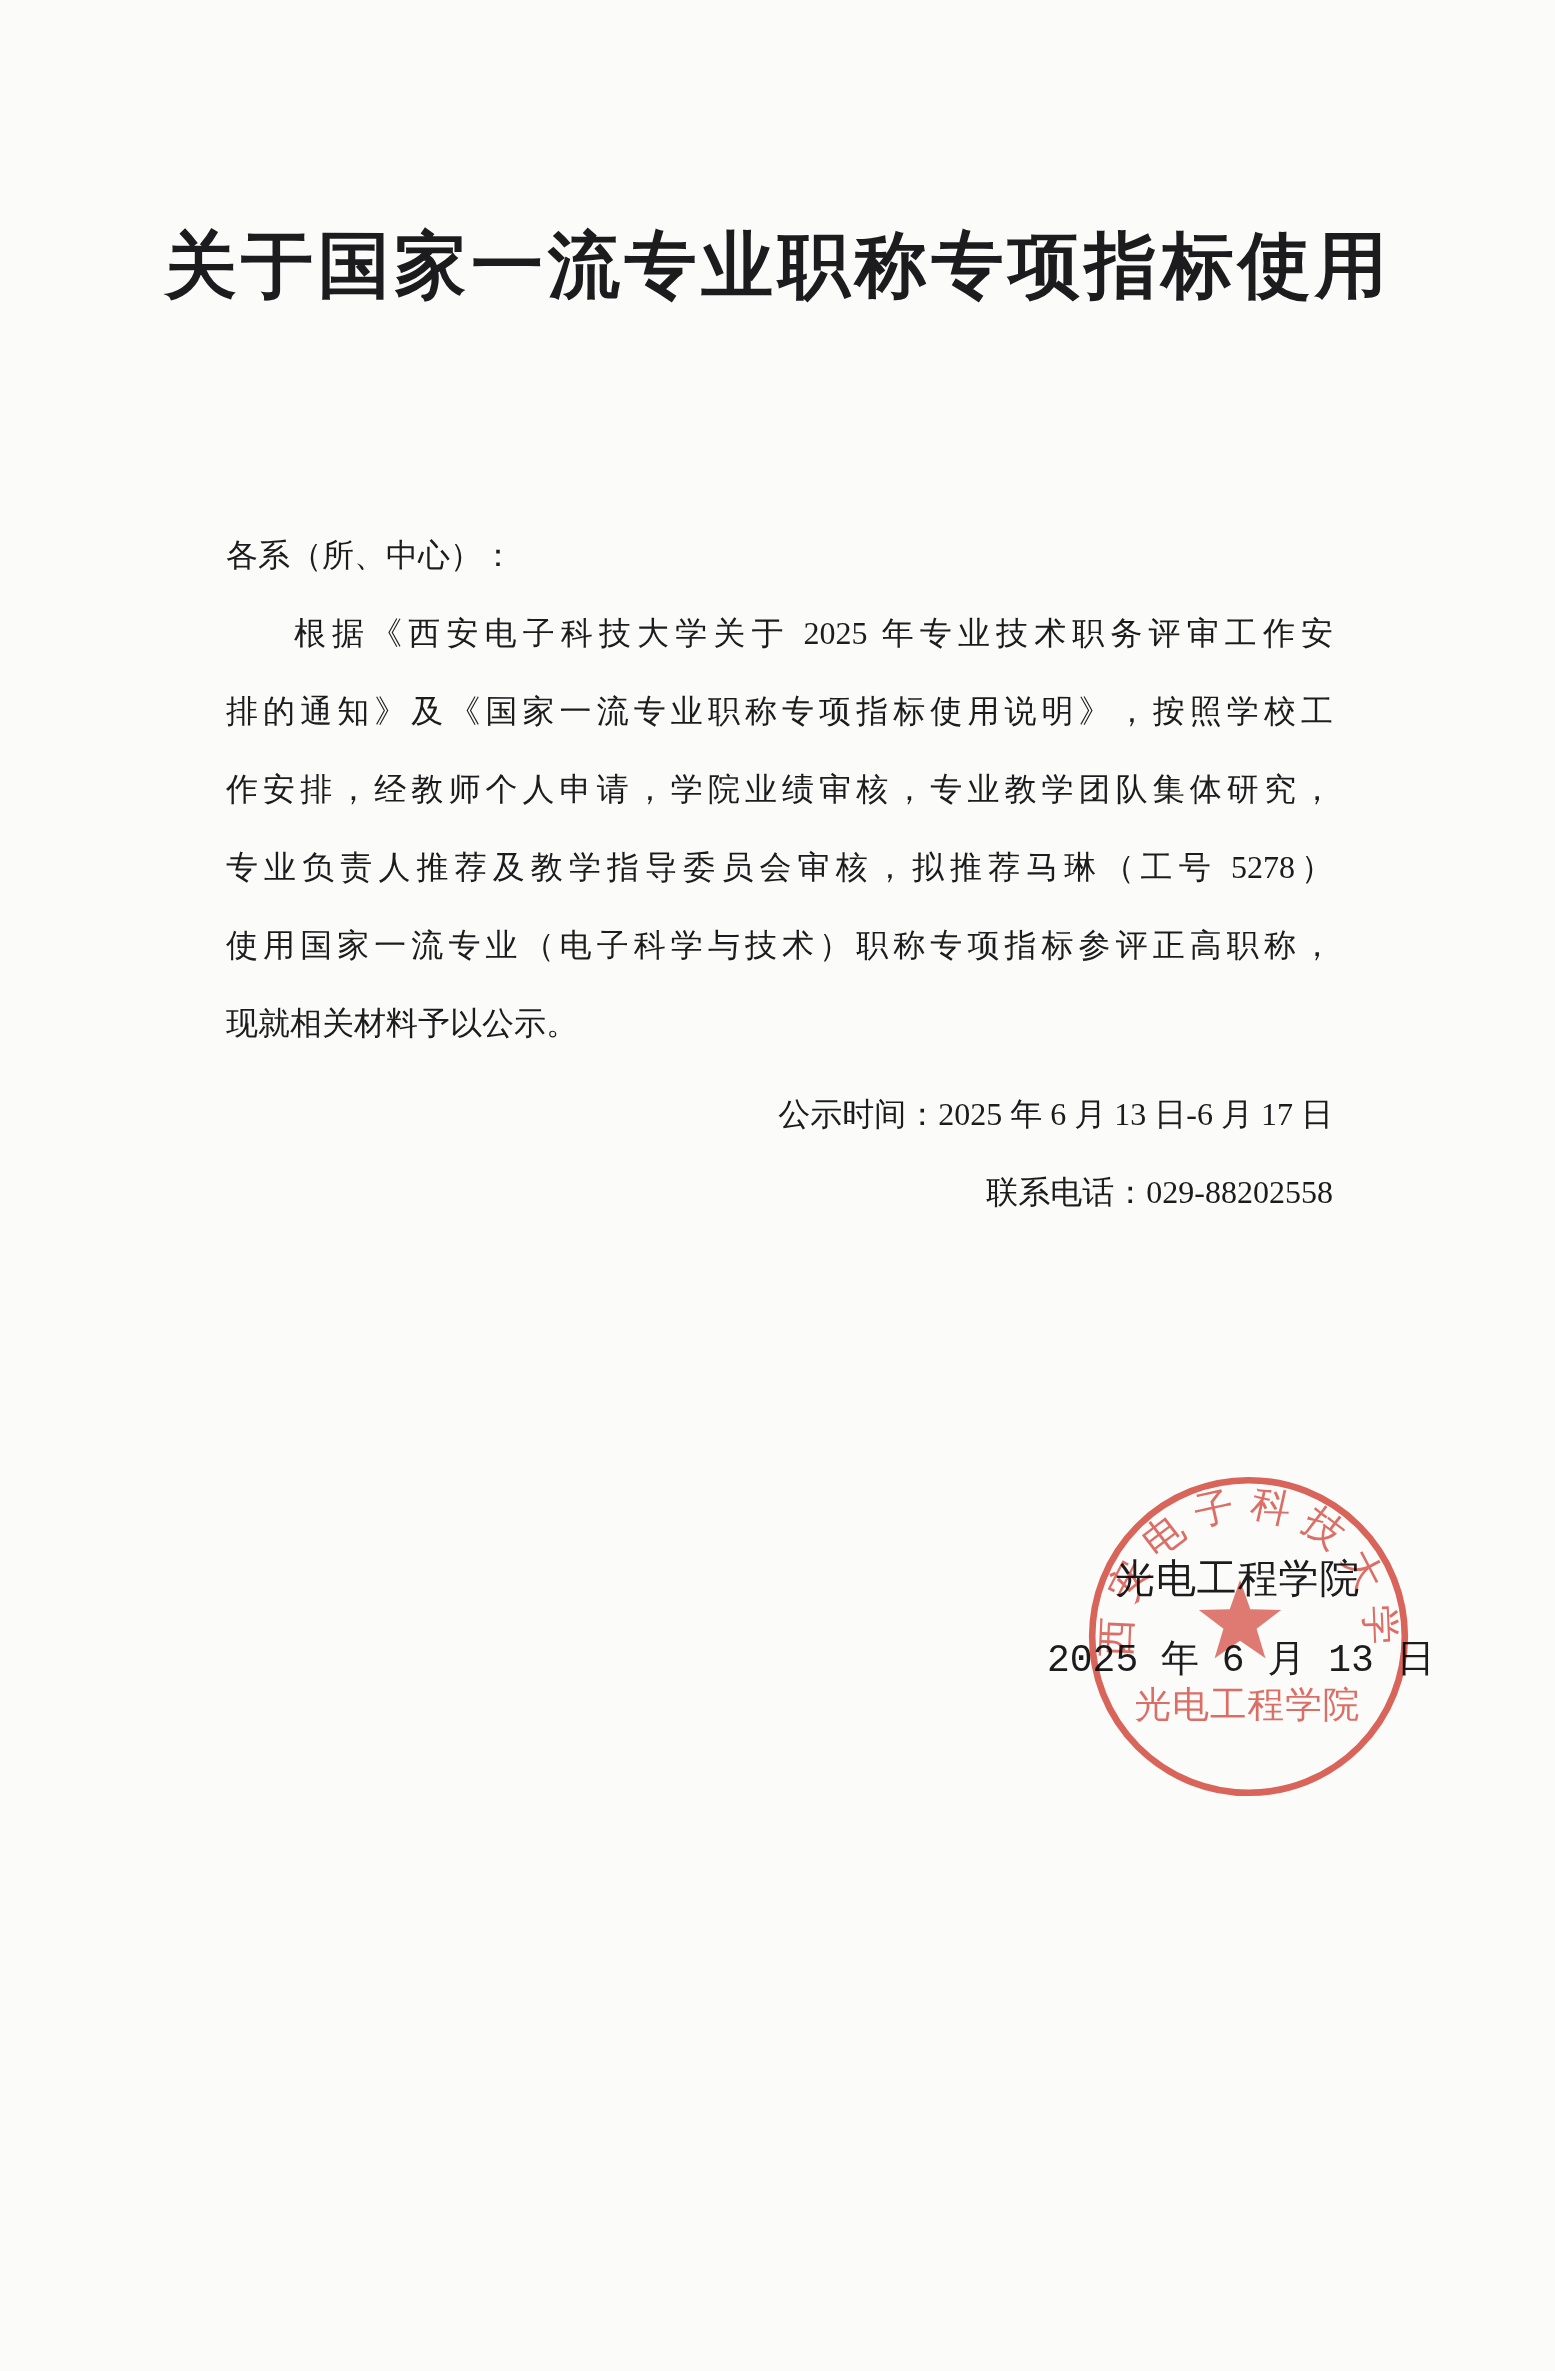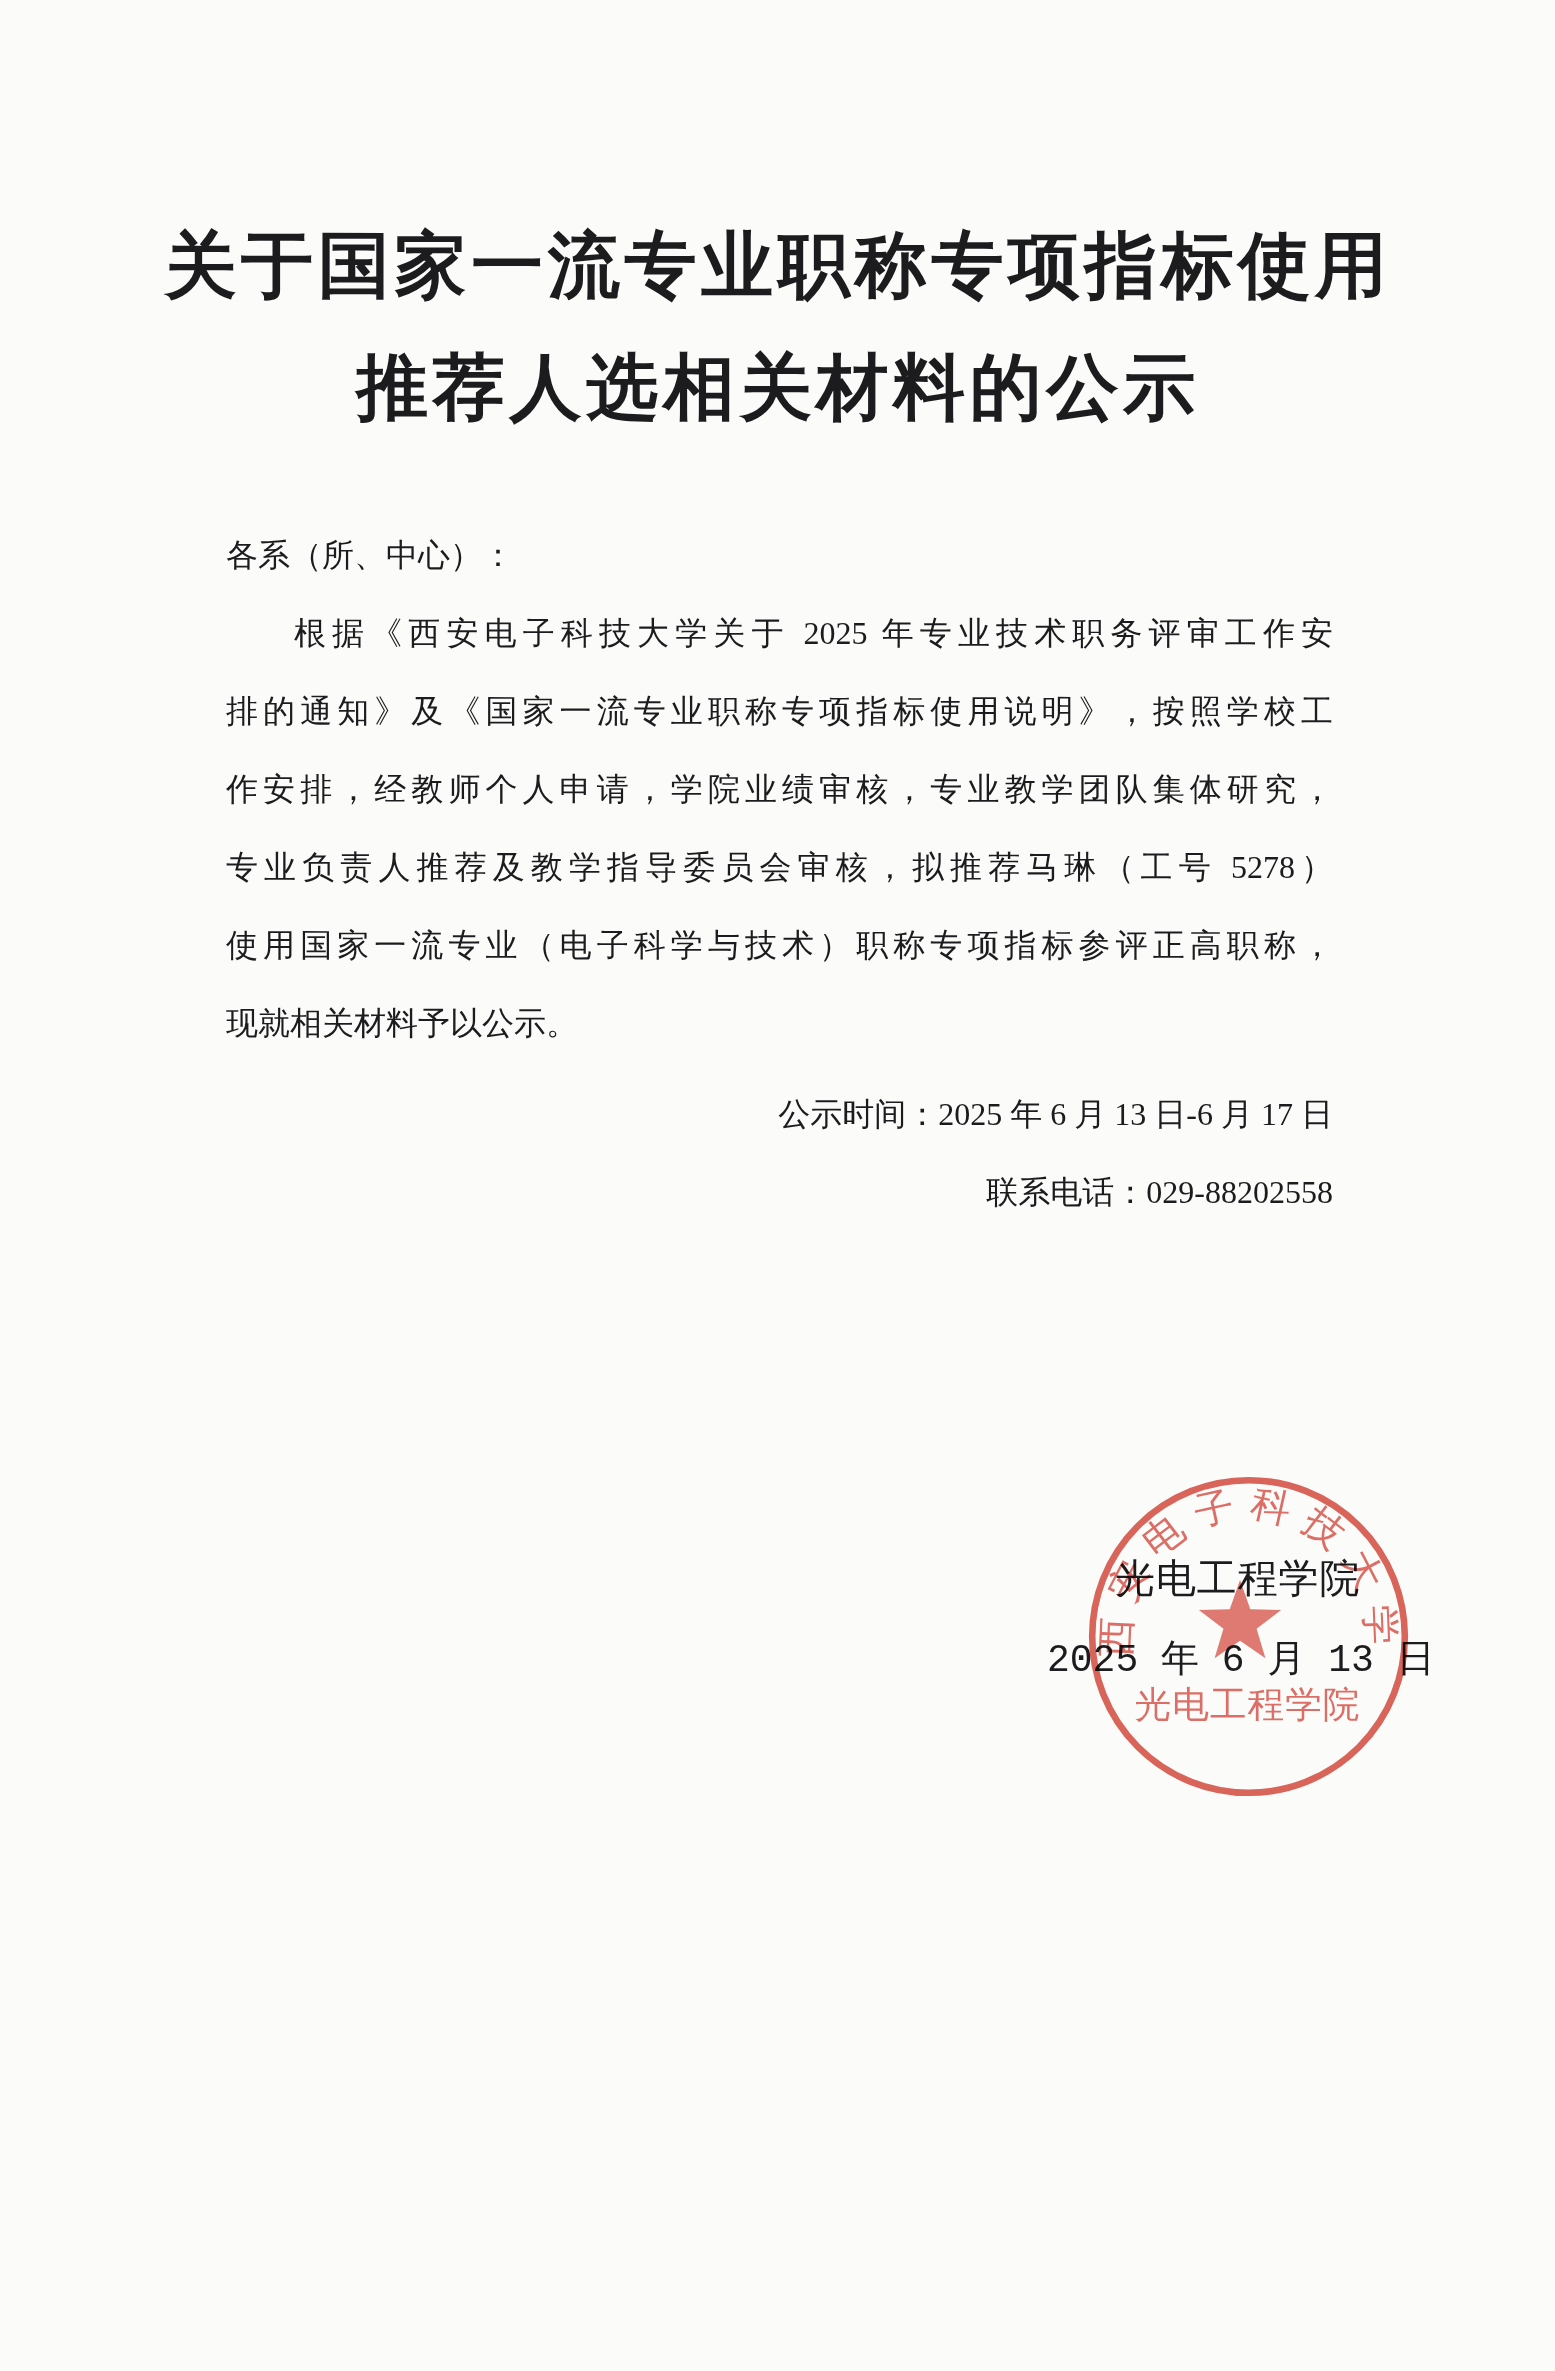--- a/index.html
+++ b/index.html
@@ -102,21 +102,20 @@
     opacity: 0.92;
   }
 </style>
 </head>
 <body>
 
 <div class="page">
 
   <div class="title-block">
     <div class="title-line">关于国家一流专业职称专项指标使用</div>
-    <div class="title-line">推荐人选相关材料的公示</div>
   </div>
 
   <div class="body-block">
     <div class="line">各系（所、中心）：</div>
     <div class="line jline indent">根据《西安电子科技大学关于 2025 年专业技术职务评审工作安</div>
     <div class="line jline">排的通知》及《国家一流专业职称专项指标使用说明》，按照学校工</div>
     <div class="line jline">作安排，经教师个人申请，学院业绩审核，专业教学团队集体研究，</div>
     <div class="line jline">专业负责人推荐及教学指导委员会审核，拟推荐马琳（工号 5278）</div>
     <div class="line jline">使用国家一流专业（电子科学与技术）职称专项指标参评正高职称，</div>
     <div class="line">现就相关材料予以公示。</div>

